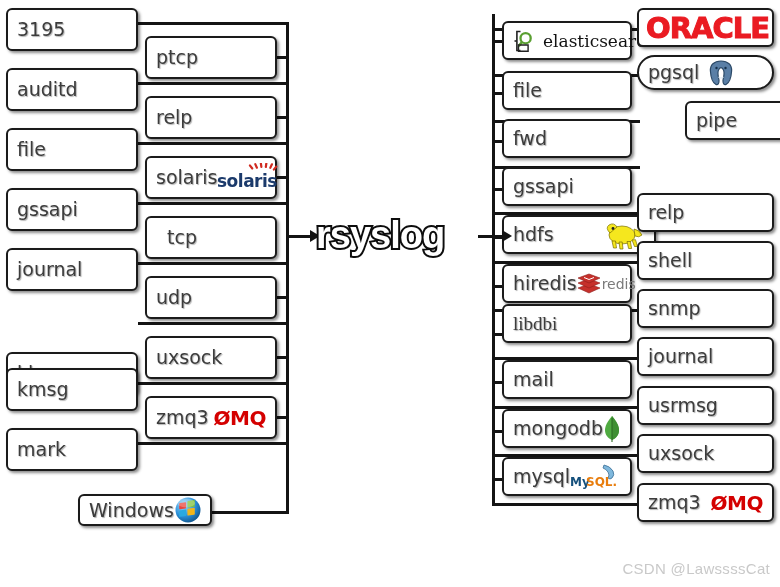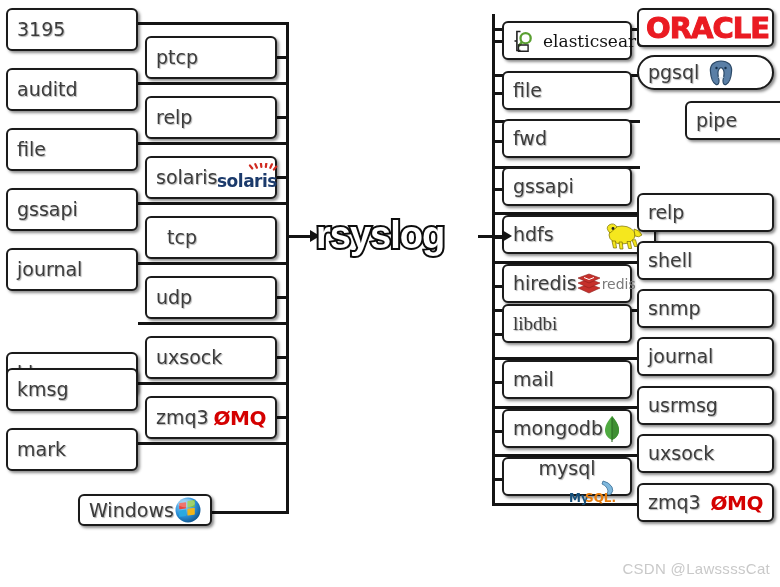--- a/index.html
+++ b/index.html
@@ -291,21 +291,21 @@
     <span class="lbl">mongodb</span>
     <span class="logo">
       <svg width="18" height="28" viewBox="0 0 18 28" aria-hidden="true">
         <path d="M9 1 C13.5 6.5 16 11 16 15 C16 20 12.8 23.6 9 25 C5.2 23.6 2 20 2 15 C2 11 4.5 6.5 9 1 Z" fill="#4faa41"></path>
         <path d="M9 1 C13.5 6.5 16 11 16 15 C16 20 12.8 23.6 9 25 Z" fill="#3f8f33"></path>
         <line x1="9" y1="3" x2="9" y2="27" stroke="#2d6b24" stroke-width="1.1"></line>
       </svg>
     </span>
   </div>
 
-  <div class="box" style="left:502px;top:457px;width:130px;height:39px;flex-direction:column;">
+  <div class="box" style="left:502px;top:457px;width:130px;height:39px;">
     <span class="lbl">mysql</span>
     <span class="logo">
       <svg width="52" height="30" viewBox="0 0 52 30" aria-hidden="true">
         <path d="M34 3 q6 1 9 6 q2 4 -1 7 q-2 2 -4 0 q2 -3 0 -6 q-2 -3 -5 -4 z" fill="#7fb8dd" stroke="#3b6f96" stroke-width="0.8"></path>
         <text x="0" y="24" font-size="12" font-weight="bold" fill="#15507c" font-family="DejaVu Sans, Liberation Sans, sans-serif">My</text>
         <text x="16" y="24" font-size="12" font-weight="bold" fill="#e87d0d" font-family="DejaVu Sans, Liberation Sans, sans-serif">SQL.</text>
       </svg>
     </span>
   </div>
 

